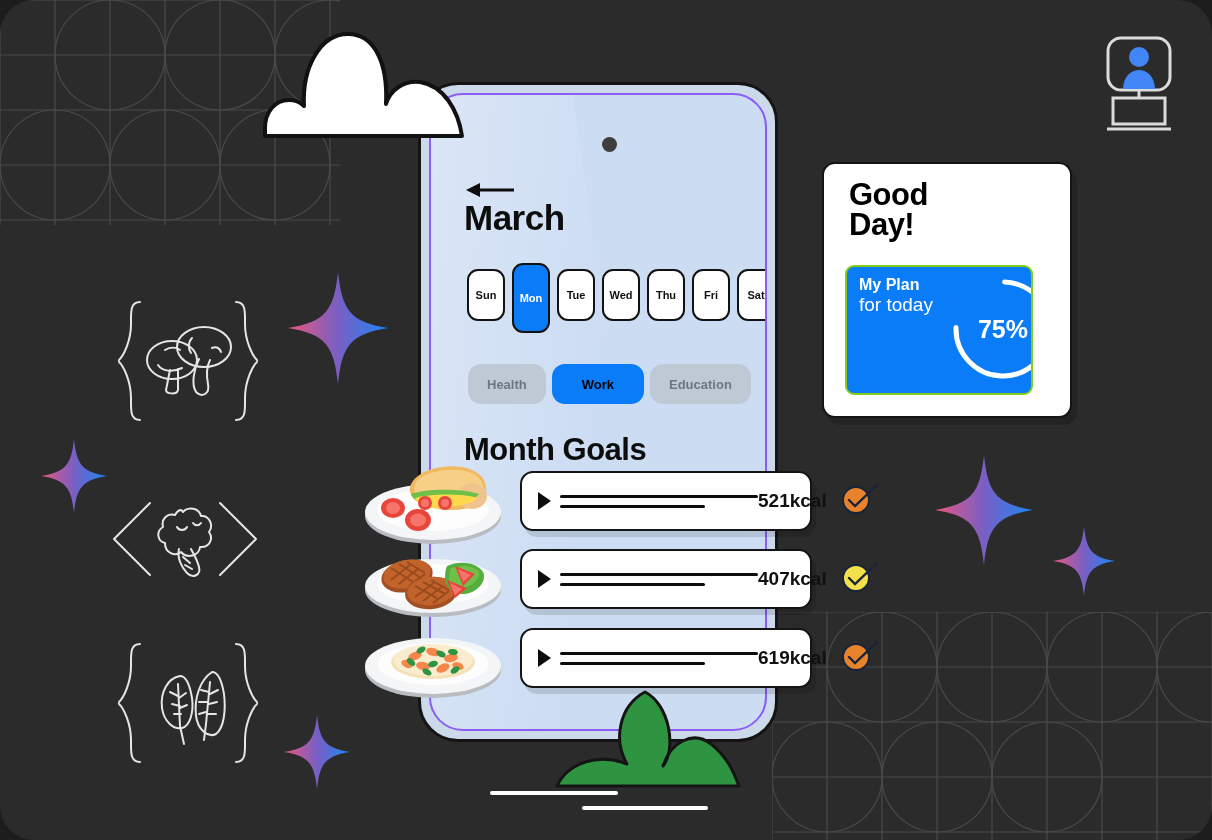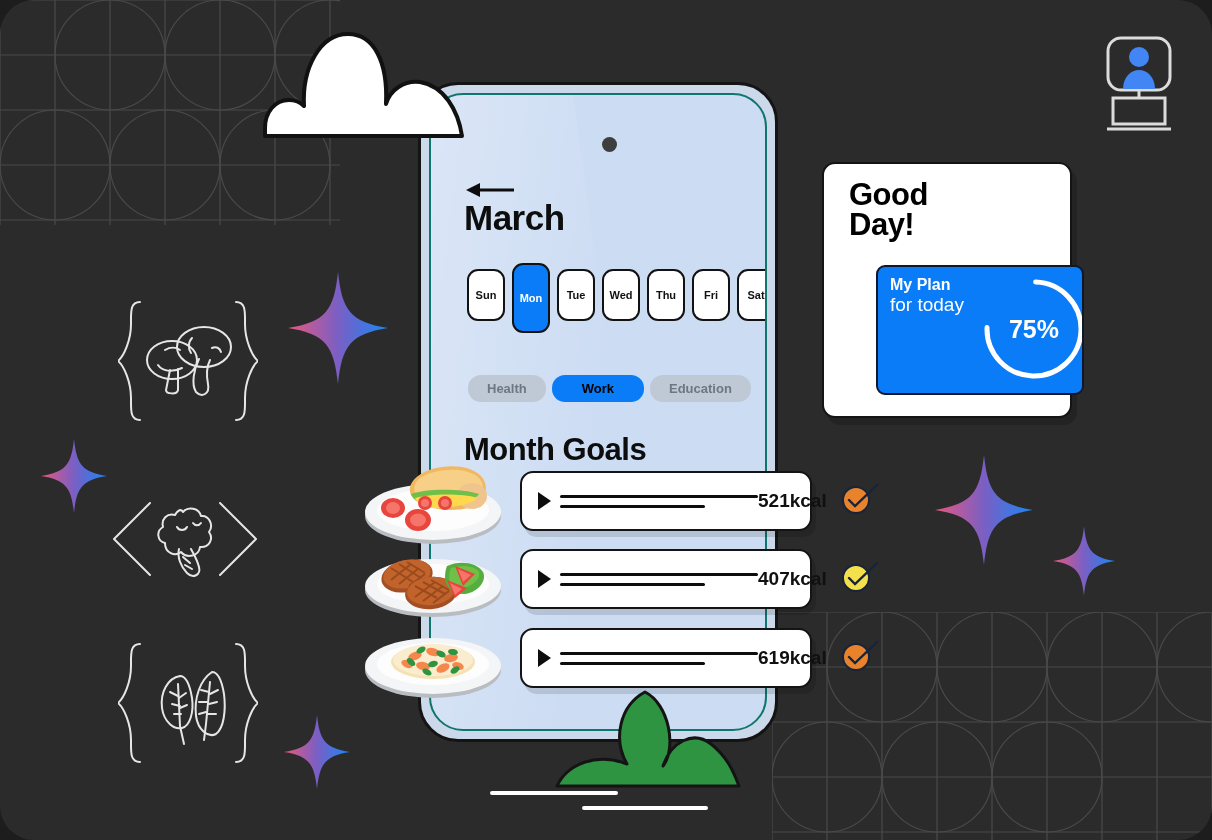--- a/index.html
+++ b/index.html
@@ -27,21 +27,21 @@
   .cloud{position:absolute;left:262px;top:28px;}
 
   
   .phone{
     position:absolute;left:418px;top:82px;width:360px;height:660px;
     background:#ccd9ea;border:3px solid #141414;border-radius:40px;
     box-shadow:0 0 0 0 transparent;
   }
   .phone-screen{
     position:absolute;left:8px;top:8px;right:8px;bottom:8px;
-    background:#ccdcf3;border:2px solid #0f766e;border-radius:34px;
+    background:#ccdcf3;border:2px solid #8b5cf6;border-radius:34px;
     overflow:hidden;
     padding-left:48px;
   }
   .screen-sheen{
     position:absolute;left:-40px;top:-30px;width:230px;height:760px;
     background:linear-gradient(105deg,rgba(255,255,255,.42),rgba(255,255,255,0) 72%);
     transform:rotate(-8deg);pointer-events:none;
   }
   .camera-dot{
     position:absolute;left:171px;top:42px;width:15px;height:15px;
@@ -56,22 +56,22 @@
   .day-chip{
     width:38px;height:52px;border:2px solid #121212;border-radius:11px;
     background:#ffffff;display:flex;align-items:center;justify-content:center;
     font-size:11px;font-weight:700;color:#111;
   }
   .day-chip.sel{
     background:#0b7cf7;color:#fff;height:70px;margin-top:-6px;
   }
   .cat-row{position:absolute;left:37px;top:269px;display:flex;gap:6px;}
   .cat-pill{
-    height:27px;border-radius:13px;display:flex;align-items:center;justify-content:center;
-    padding:0 19px;font-size:13px;font-weight:700;background:#bfc9d6;color:#6e7681;margin-top:11px;
+    height:40px;border-radius:13px;display:flex;align-items:center;justify-content:center;
+    padding:0 19px;font-size:13px;font-weight:700;background:#bfc9d6;color:#6e7681;
   }
   .cat-pill.sel{background:#0b7cf7;color:#000000;padding:0 30px;}
   .goals-title{
     position:absolute;left:33px;top:337px;font-size:31px;font-weight:700;
     color:#0d0d0d;letter-spacing:-.5px;
   }
 
   
   .goal-card{
     position:absolute;width:292px;height:60px;background:#fff;
@@ -101,22 +101,22 @@
   .goodday{
     position:absolute;left:822px;top:162px;width:250px;height:256px;
     background:#fff;border:2px solid #141414;border-radius:13px;
     box-shadow:5px 7px 0 rgba(0,0,0,.18);
   }
   .gd-title{
     position:absolute;left:25px;top:16px;font-size:31px;font-weight:700;
     line-height:.98;color:#000000;letter-spacing:-.5px;
   }
   .gd-plan{
-    position:absolute;left:21px;top:101px;width:208px;height:130px;
-    background:#0b7cf7;border:2px solid #0f172a;border-radius:9px;overflow:hidden;margin-left:31px;
+    position:absolute;left:21px;top:101px;width:188px;height:130px;
+    background:#0b7cf7;border:2px solid #84cc16;border-radius:9px;overflow:hidden;
   }
   .gd-plan-label{
     position:absolute;left:12px;top:9px;color:#fff;font-size:16px;font-weight:700;
     line-height:1.15;
   }
   .gd-plan-label .sub{font-weight:400;font-size:19px;display:block;}
   .gd-ring{position:absolute;left:101px;top:7px;}
   .gd-pct{
     position:absolute;left:101px;top:7px;width:110px;height:110px;
     display:flex;align-items:center;justify-content:center;

